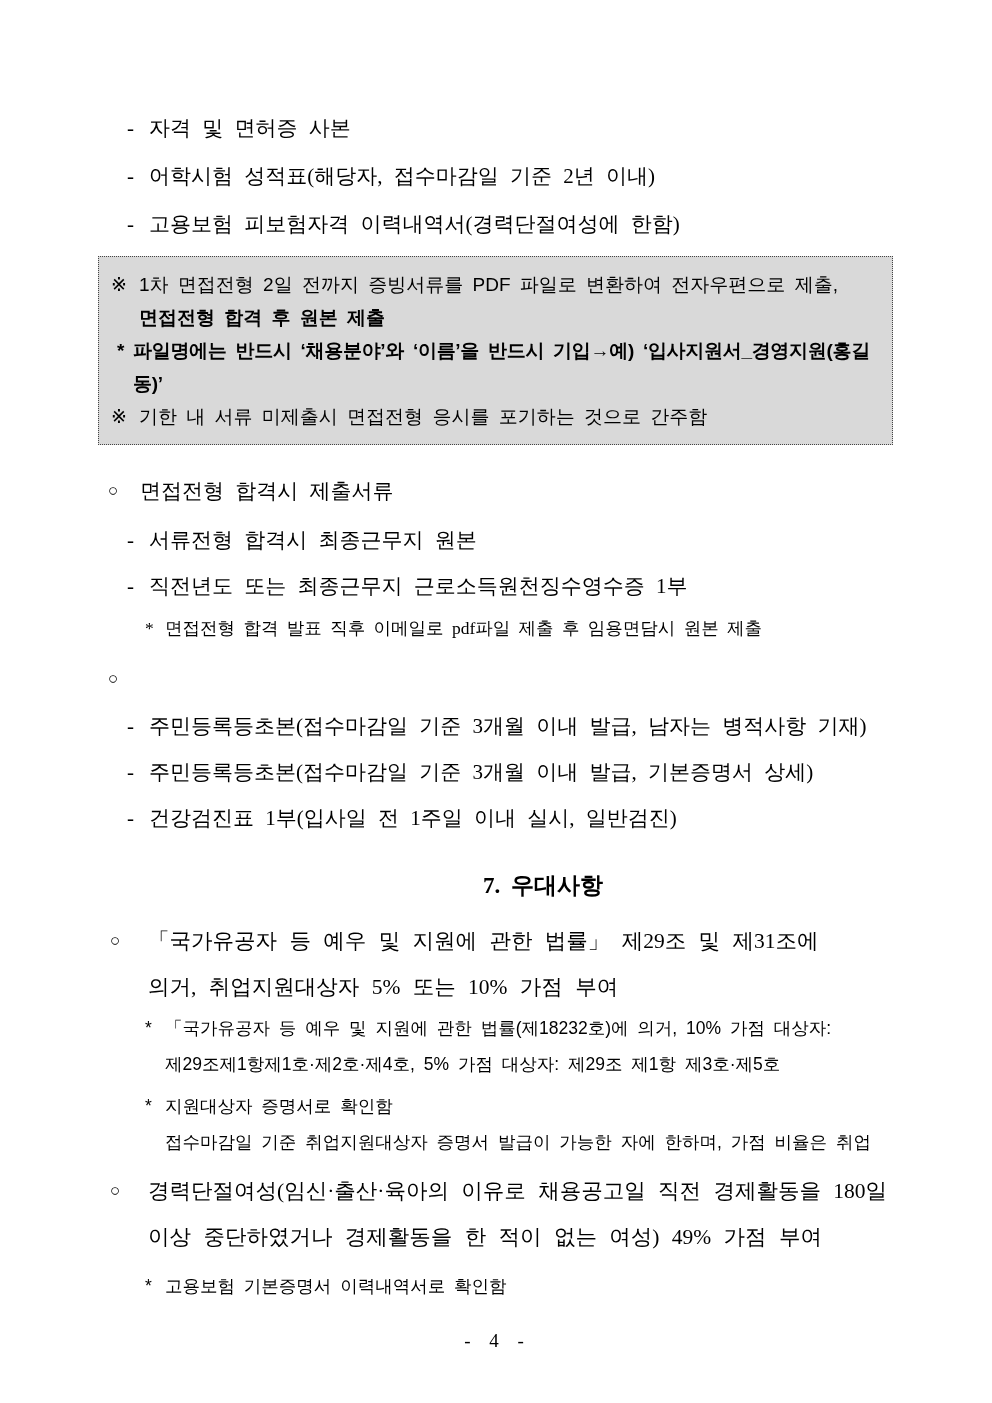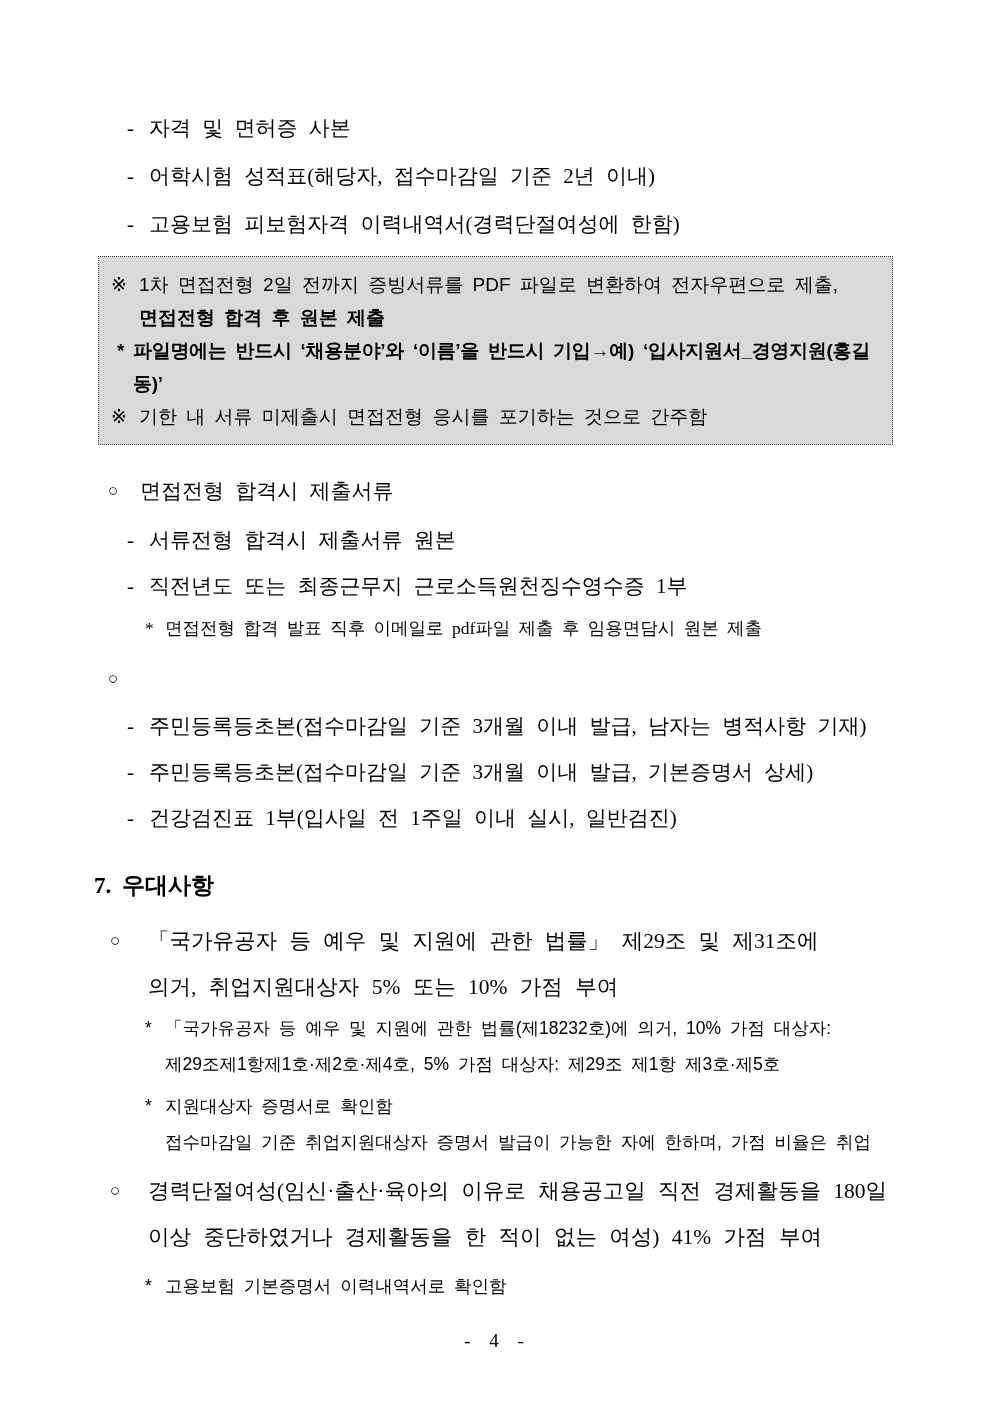--- a/index.html
+++ b/index.html
@@ -70,20 +70,21 @@
   .box-line.bold-line { font-weight: bold; letter-spacing: -0.3px; }
 
   
   .section-heading {
     margin-top: 37px;
     margin-left: 94px;
     font-size: 23px;
     font-weight: bold;
     word-spacing: 5px;
     line-height: 32px;
+    text-align: center;
   }
 
   
   .para {
     display: flex;
     margin-left: 110px;
     margin-right: 50px;
     font-size: 21.5px;
     line-height: 46px;
     word-spacing: 7px;
@@ -145,21 +146,21 @@
     </div>
 
     <div class="spacer-30"></div>
     <div class="circle-item">
       <span class="marker">○</span>
       <span>면접전형 합격시 제출서류</span>
     </div>
     <div class="spacer-18"></div>
     <div class="dash-item">
       <span class="marker">-</span>
-      <span>서류전형 합격시 제출서류 원본</span>
+      <span>서류전형 합격시 최종근무지 원본</span>
     </div>
     <div class="spacer-16"></div>
     <div class="dash-item">
       <span class="marker">-</span>
       <span>직전년도 또는 최종근무지 근로소득원천징수영수증 1부</span>
     </div>
     <div class="spacer-14"></div>
     <div class="note-item">
       <span class="marker">*</span>
       <span>면접전형 합격 발표 직후 이메일로 pdf파일 제출 후 임용면담시 원본 제출</span>
@@ -209,21 +210,21 @@
         <div>지원대상자 증명서로 확인함</div>
         <div>접수마감일 기준 취업지원대상자 증명서 발급이 가능한 자에 한하며, 가점 비율은 취업</div>
       </span>
     </div>
 
     <div class="spacer-8"></div>
     <div class="para">
       <span class="marker">○</span>
       <span>
         <div>경력단절여성(임신·출산·육아의 이유로 채용공고일 직전 경제활동을 180일</div>
-        <div>이상 중단하였거나 경제활동을 한 적이 없는 여성) 41% 가점 부여</div>
+        <div>이상 중단하였거나 경제활동을 한 적이 없는 여성) 49% 가점 부여</div>
       </span>
     </div>
     <div class="spacer-8"></div>
     <div class="note-item note-gothic">
       <span class="marker">*</span>
       <span>고용보험 기본증명서 이력내역서로 확인함</span>
     </div>
   </div>
 
   <div class="footer">- 4 -</div>

